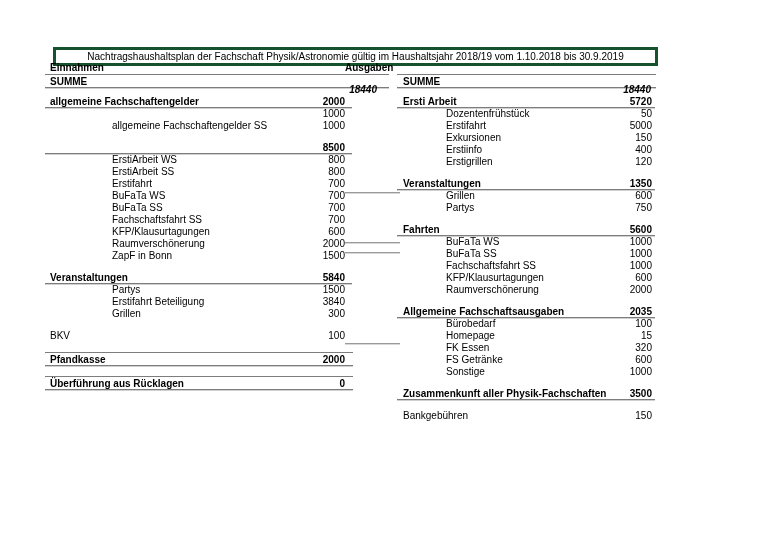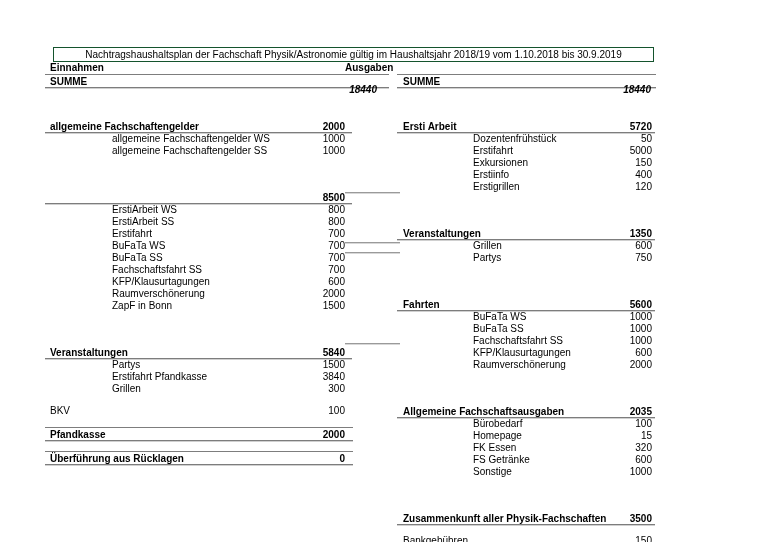--- a/index.html
+++ b/index.html
@@ -6,21 +6,21 @@
   .page{
     position:relative;
     width:768px;height:542px;
     background:#ffffff;
     font-family:"Liberation Sans","DejaVu Sans",sans-serif;
     font-size:10px;color:#000;
     overflow:hidden;
   }
   .title-box{
     position:absolute;left:53px;top:47px;width:599px;height:13px;
-    border:1px solid #14532d;
+    border:3px solid #14532d;
     text-align:center;line-height:13px;white-space:nowrap;
   }
   .col-header{position:absolute;top:62px;height:12px;line-height:12px;font-weight:bold;white-space:nowrap;}
   .col-header.left{left:50px;}
   .col-header.right{left:345px;}
 
   .summe-row{
     position:absolute;top:74px;height:14px;line-height:13px;
     border-top:1px solid #7d7d7d;border-bottom:1px solid #7d7d7d;
     box-shadow:0 1px 0 #d0d0d0;font-weight:bold;box-sizing:border-box;
@@ -36,26 +36,26 @@
   .stack{position:absolute;top:96px;}
   .stack.left{left:45px;width:344px;}
   .stack.right{left:397px;width:259px;}
 
   .row{position:relative;height:12px;line-height:12px;}
   .row.blank{height:10px;}
   .row .lbl{position:absolute;top:0;white-space:nowrap;}
   .stack.left .row .lbl{left:5px;}
   .stack.right .row .lbl{left:6px;}
   .stack.left .row.sub .lbl{left:67px;}
-  .stack.right .row.sub .lbl{left:76px;}
+  .stack.right .row.sub .lbl{left:49px;}
   .row .val{position:absolute;top:0;text-align:center;white-space:nowrap;}
   .stack.left .row .val{right:44px;}
   .stack.right .row .val{right:4px;}
 
-  .row.section{font-weight:bold;margin-top:25px;}
+  .row.section{font-weight:bold;}
   .row.section::after{
     content:"";position:absolute;left:0;bottom:0;height:0;
     border-bottom:1px solid #7d7d7d;box-shadow:0 1px 0 #d0d0d0;
   }
   .stack.left .row.section::after{right:37px;}
   .stack.right .row.section::after{right:1px;}
 
   .row.bold{font-weight:normal;}
 
   .row.boxed{
@@ -88,21 +88,20 @@
     <span class="lbl">SUMME</span>
     <span class="val">18440</span>
   </div>
 
   <div class="stack left">
       <div class="row section">
         <span class="lbl">allgemeine Fachschaftengelder</span>
         <span class="val">2000</span>
       </div>
       <div class="row sub">
-        <span class="lbl">allgemeine Fachschaftengelder WS</span>
         <span class="val">1000</span>
       </div>
       <div class="row sub">
         <span class="lbl">allgemeine Fachschaftengelder SS</span>
         <span class="val">1000</span>
       </div>
       <div class="row blank"></div>
       <div class="row section">
         <span class="val">8500</span>
       </div>
@@ -145,21 +144,21 @@
       <div class="row blank"></div>
       <div class="row section">
         <span class="lbl">Veranstaltungen</span>
         <span class="val">5840</span>
       </div>
       <div class="row sub">
         <span class="lbl">Partys</span>
         <span class="val">1500</span>
       </div>
       <div class="row sub">
-        <span class="lbl">Erstifahrt Pfandkasse</span>
+        <span class="lbl">Erstifahrt Beteiligung</span>
         <span class="val">3840</span>
       </div>
       <div class="row sub">
         <span class="lbl">Grillen</span>
         <span class="val">300</span>
       </div>
       <div class="row blank"></div>
       <div class="row bold">
         <span class="lbl">BKV</span>
         <span class="val">100</span>

